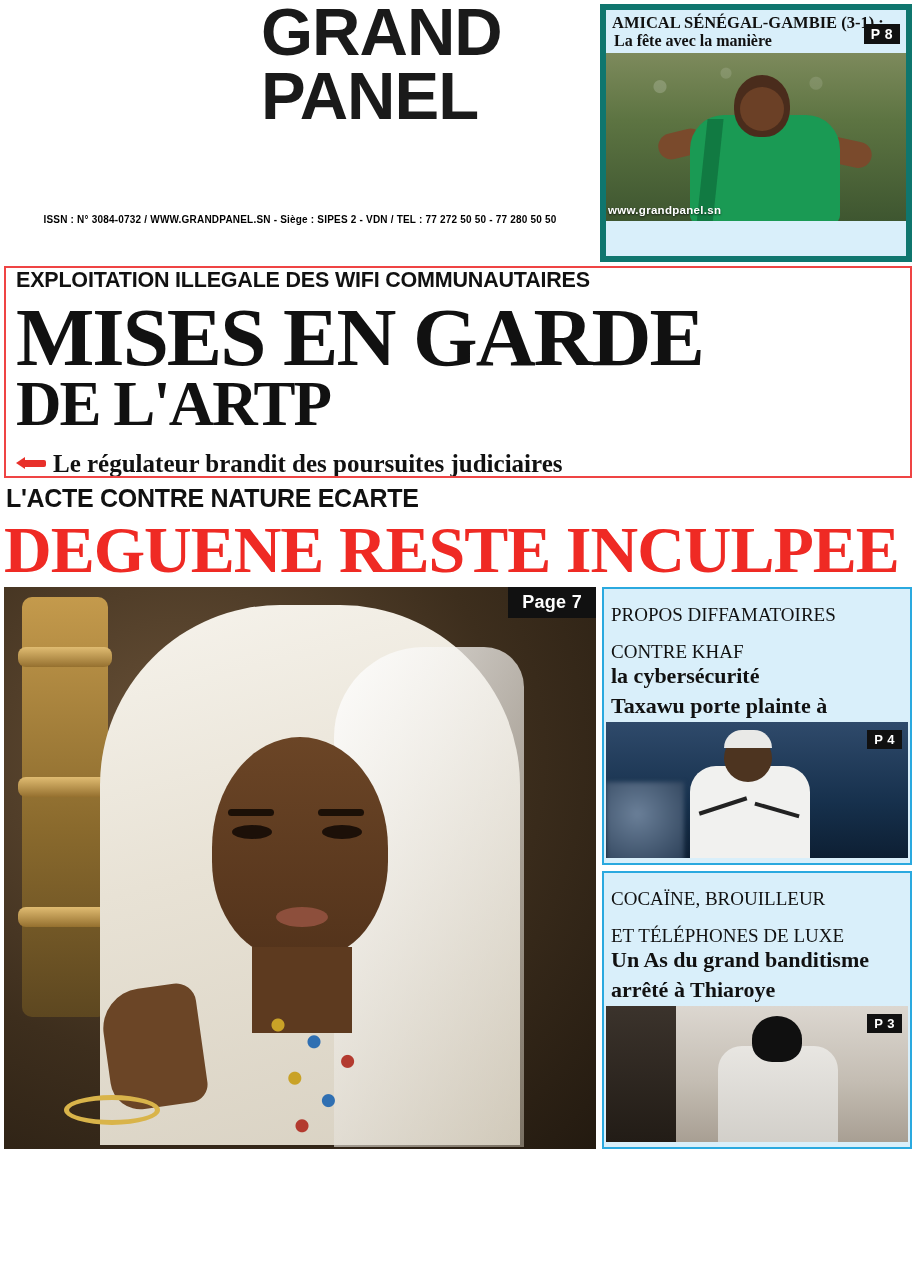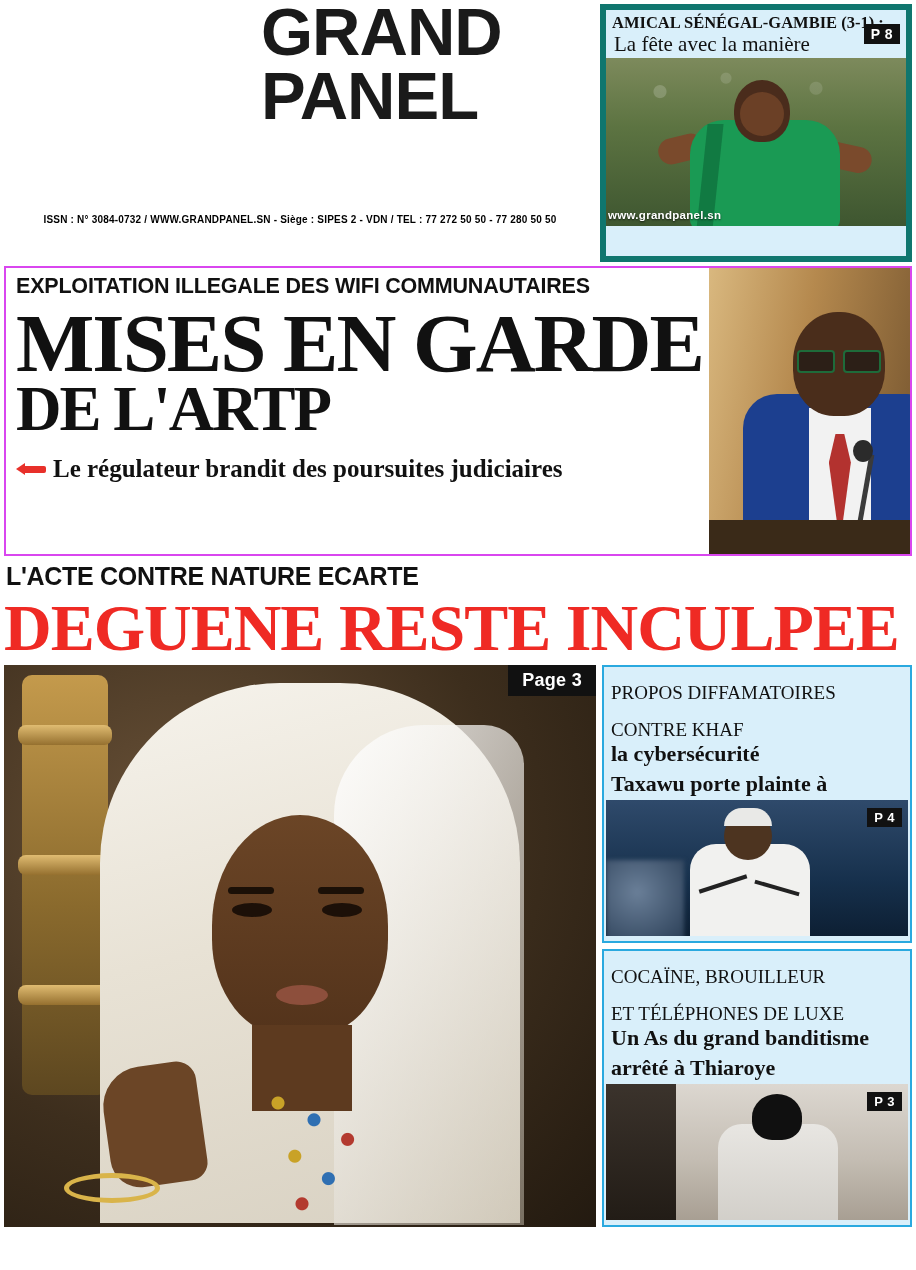--- a/index.html
+++ b/index.html
@@ -134,22 +134,22 @@
   .teaser-top .kicker {
     font-family: "Liberation Serif", serif;
     font-weight: bold;
     font-size: 16.5px;
     padding: 3px 6px 0 6px;
     color: #111;
     white-space: nowrap;
   }
   .teaser-top .headline {
     font-family: "Liberation Serif", serif;
-    font-weight: normal;
-    font-size: 21px;
+    font-weight: bold;
+    font-size: 16px;
     padding: 0 6px 3px 8px;
     color: #111;
     line-height: 1.05;
     white-space: nowrap;
   }
   .teaser-photo {
     height: 168px;
     position: relative;
     overflow: hidden;
     background: linear-gradient(180deg,#6f8f52 0%, #4e6b3a 45%, #38502b 100%);
@@ -219,26 +219,27 @@
     color: #fff;
     font-size: 11.5px;
     font-weight: bold;
     letter-spacing: 0.3px;
     text-shadow: 0 1px 2px rgba(0,0,0,.7);
   }
 
   
   .artp-block {
     margin: 4px 4px 0 4px;
-    border: 2px solid #d946ef;
-    height: 290px;
+    border: 2px solid #ef4444;
+    height: 212px;
     box-sizing: border-box;
     display: flex;
     position: relative;
     overflow: hidden;
+    align-items: center;
   }
   .artp-text {
     flex: 1;
     padding: 6px 6px 4px 10px;
     box-sizing: border-box;
     position: relative;
   }
   .artp-kicker {
     font-size: 21.5px;
     font-weight: bold;
@@ -687,21 +688,21 @@
       <div class="mp-face"></div>
       <div class="mp-brow-l"></div>
       <div class="mp-brow-r"></div>
       <div class="mp-eye-l"></div>
       <div class="mp-eye-r"></div>
       <div class="mp-lips"></div>
       <div class="mp-neck"></div>
       <div class="mp-beads"></div>
       <div class="mp-hand"></div>
       <div class="mp-bangle"></div>
-      <div class="page-badge">Page 3</div>
+      <div class="page-badge">Page 7</div>
     </div>
 
     <div class="right-col">
 
       <div class="teaser-box">
         <div class="tb-kicker">PROPOS DIFFAMATOIRES</div>
         <div class="tb-kicker">CONTRE KHAF</div>
         <div class="tb-headline">la cybersécurité</div>
         <div class="tb-headline">Taxawu porte plainte à</div>
         <div class="tb-photo">

